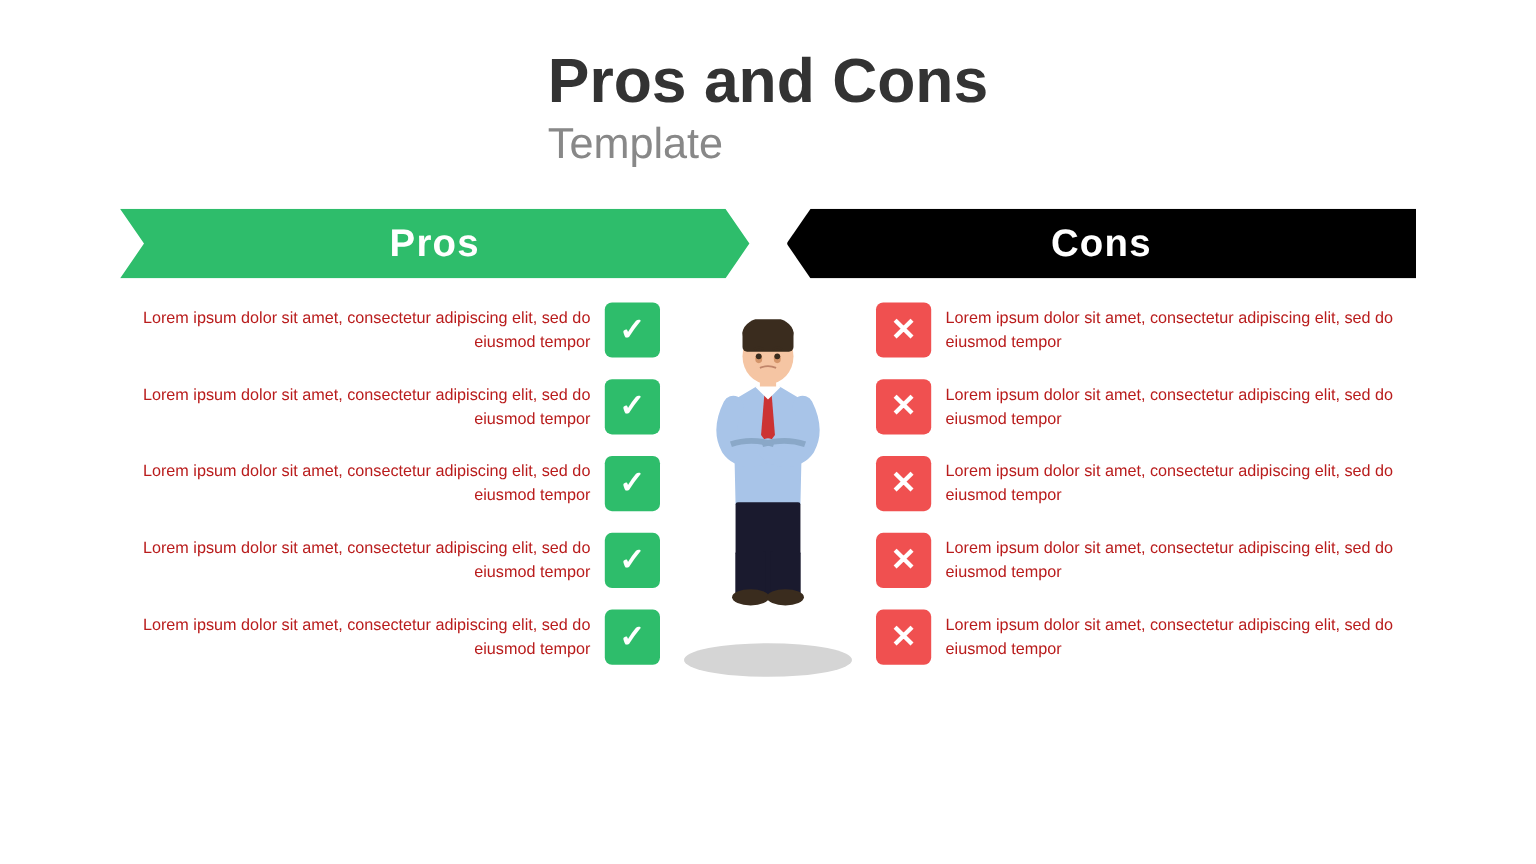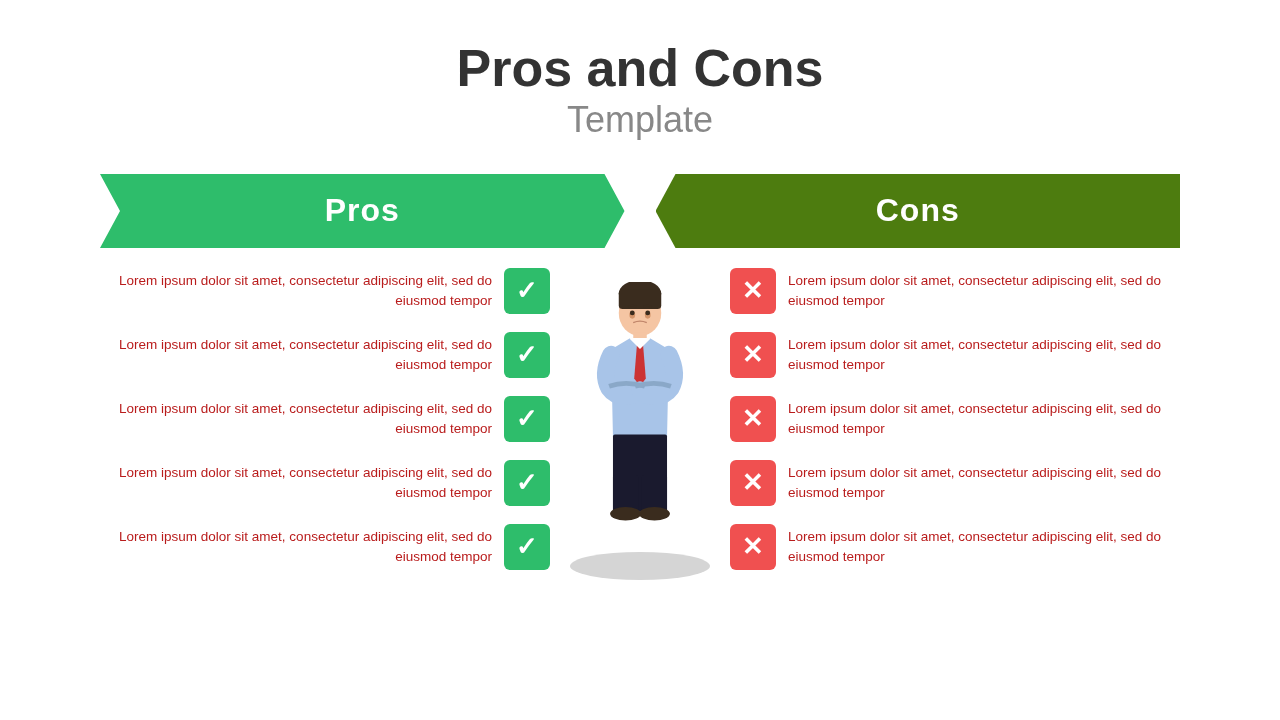--- a/index.html
+++ b/index.html
@@ -12,55 +12,54 @@
     }
     .slide {
       width: 1280px;
       height: 720px;
       position: relative;
       display: flex;
       flex-direction: column;
       align-items: center;
     }
     .title-area {
-      text-align: center;
       margin-top: 40px;
       margin-bottom: 30px;
     }
     .main-title {
       font-size: 52px;
       font-weight: 800;
       color: #333333;
       line-height: 1.1;
     }
     .sub-title {
       font-size: 36px;
       font-weight: 400;
       color: #888888;
       line-height: 1.3;
     }
     .header-banner {
       width: 1080px;
       display: flex;
-      height: 74px;
+      height: 58px;
       margin-bottom: 20px;
       position: relative;
       gap: 31px;
     }
     .pros-header {
       background: #2ebd6b;
       flex: 1;
       display: flex;
       align-items: center;
       justify-content: center;
       position: relative;
       clip-path: polygon(0 0, calc(100% - 20px) 0, 100% 50%, calc(100% - 20px) 100%, 0 100%, 20px 50%);
     }
     .cons-header {
-      background: #4d7c0f;
+      background: #000000;
       flex: 1;
       display: flex;
       align-items: center;
       justify-content: center;
       clip-path: polygon(20px 0, 100% 0, calc(100% - 0px) 0, calc(100% + 0px) 50%, 100% 100%, 20px 100%, 0 50%);
     }
     .header-label {
       font-size: 32px;
       font-weight: 800;
       color: #ffffff;

